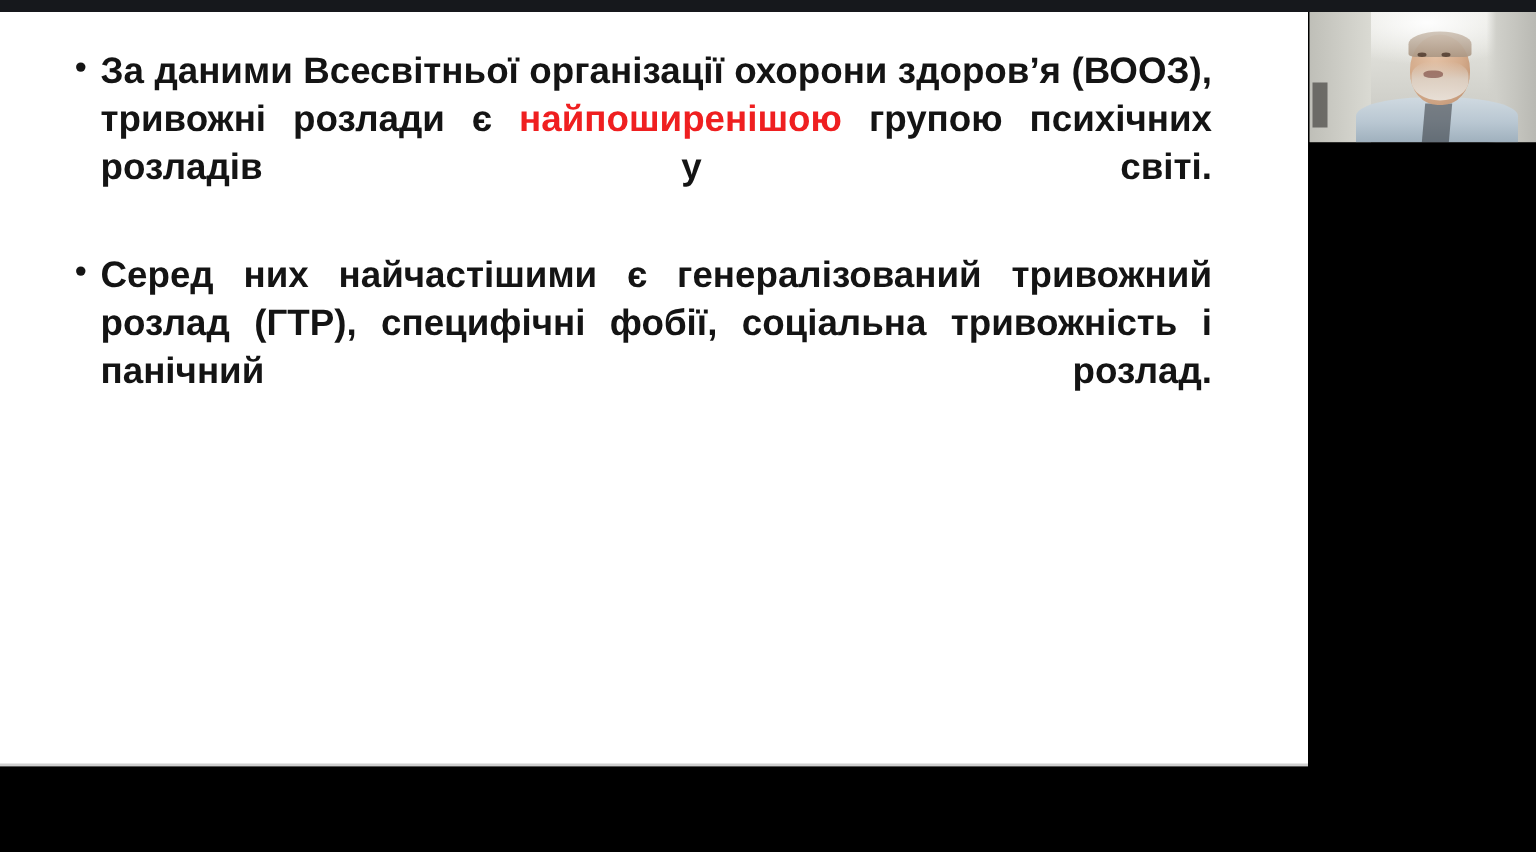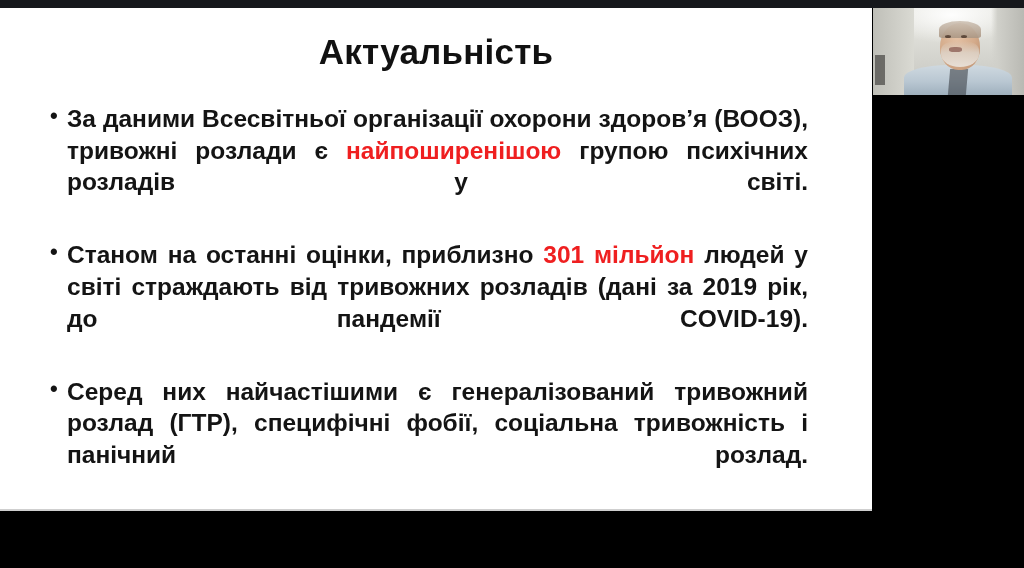--- a/index.html
+++ b/index.html
@@ -245,25 +245,23 @@
   }
 </style>
 </head>
 <body>
 
 <div class="screen">
 
   <div class="top-band"></div>
 
   <div class="slide">
-    <h1 class="slide-title">Актуальність</h1>
 
     <ul class="bullet-list" id="bullet-list">
         <li class="bullet-item"><span class="txt"><span>За даними Всесвітньої організації охорони здоров’я (ВООЗ), тривожні розлади є </span><span class="hl">найпоширенішою</span><span> групою психічних розладів у світі.</span></span></li>
-        <li class="bullet-item"><span class="txt"><span>Станом на останні оцінки, приблизно </span><span class="hl">301 мільйон</span><span> людей у світі страждають від тривожних розладів (дані за 2019 рік, до пандемії COVID-19).</span></span></li>
         <li class="bullet-item"><span class="txt"><span>Серед них найчастішими є генералізований тривожний розлад (ГТР), специфічні фобії, соціальна тривожність і панічний розлад.</span></span></li>
       </ul>
   </div>
 
   <div class="slide-bottom-edge"></div>
 
   <div class="webcam">
     <div class="webcam-video">
       <div class="wc-wall-left"></div>
       <div class="wc-doorframe"></div>

